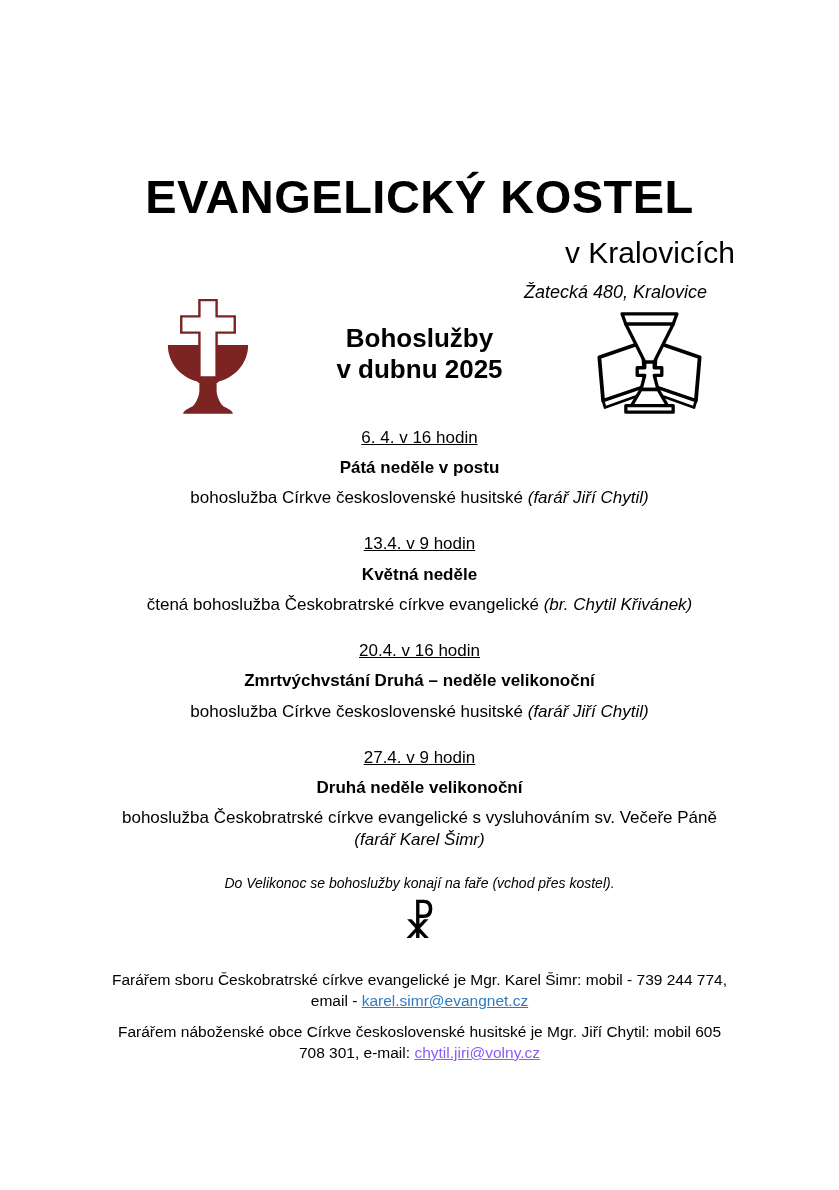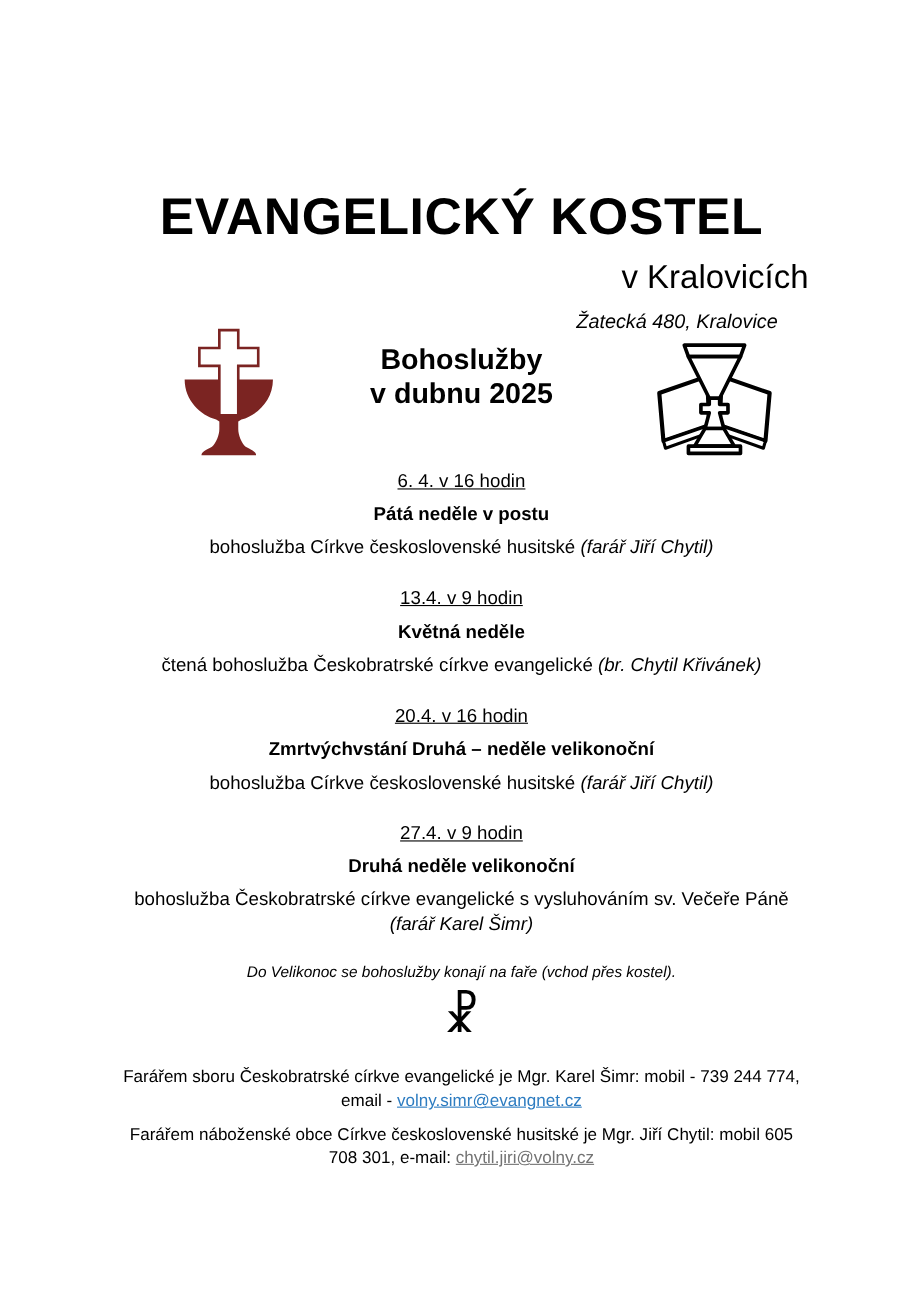--- a/index.html
+++ b/index.html
@@ -46,21 +46,21 @@
   .icon-chalice {
     position: absolute;
     left: 55px;
     top: 0px;
     width: 86px;
     height: 120px;
   }
   .month-heading {
     position: absolute;
     left: 0; right: 0;
-    top: 14px;
+    top: 26px;
     text-align: center;
     font-size: 26px;
     font-weight: bold;
     line-height: 1.22;
   }
   .icon-book {
     position: absolute;
     right: 17px;
     top: 13px;
     width: 127px;
@@ -180,20 +180,20 @@
     </div>
 
   </div>
 
   <div class="note">Do Velikonoc se bohoslužby konají na faře (vchod přes kostel).</div>
 
   <div class="chi-rho">☧</div>
 
   <div class="footer">
     <p>
-      <span>Farářem sboru Českobratrské církve evangelické je Mgr. Karel Šimr: mobil - 739 244 774, email - </span><a href="#" style="color: rgb(45, 124, 193);">volny.simr@evangnet.cz</a>
+      <span>Farářem sboru Českobratrské církve evangelické je Mgr. Karel Šimr: mobil - 739 244 774, email - </span><a href="#" style="color: rgb(45, 124, 193);">karel.simr@evangnet.cz</a>
     </p>
     <p>
-      <span>Farářem náboženské obce Církve československé husitské je Mgr. Jiří Chytil: mobil 605 708 301, e-mail: </span><a href="#" style="color: #737373;">chytil.jiri@volny.cz</a>
+      <span>Farářem náboženské obce Církve československé husitské je Mgr. Jiří Chytil: mobil 605 708 301, e-mail: </span><a href="#" style="color: #8b5cf6;">chytil.jiri@volny.cz</a>
     </p>
   </div>
 
 </div>
 
 </body></html>

